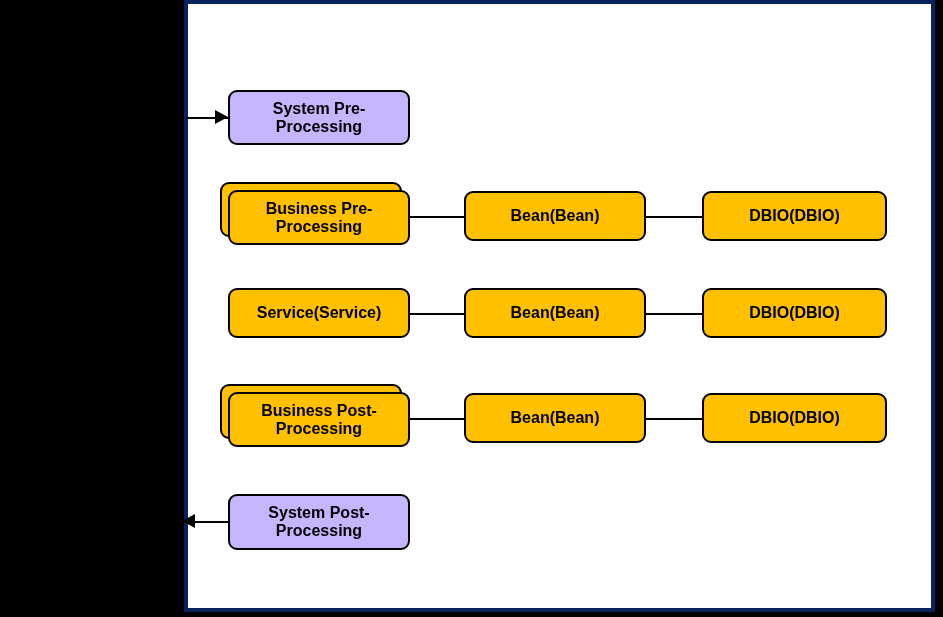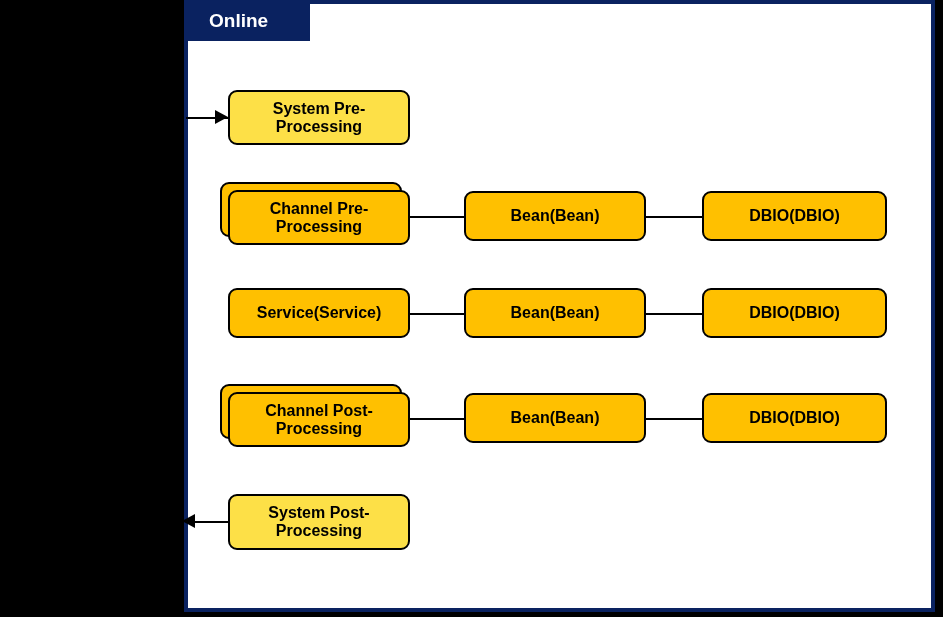--- a/index.html
+++ b/index.html
@@ -83,21 +83,21 @@
     align-items: center;
     justify-content: center;
     text-align: center;
     font-weight: bold;
     color: #000000;
     font-size: 16px;
     line-height: 1.1;
     z-index: 3;
     font-family: "Liberation Sans", sans-serif;
   }
-  .node.gray  { background: #fde047; }
+  .node.gray  { background: #c4b5fd; }
   .node.amber { background: #ffc000; }
 
   .node-label { padding: 0 6px; white-space: pre-line; }
 
   
   .stack-plate {
     position: absolute;
     box-sizing: border-box;
     border: 2px solid #000000;
     border-radius: 9px;
@@ -128,35 +128,32 @@
     border-right: 13px solid #000000;
   }
 </style>
 </head>
 <body>
 
 <div id="canvas">
 
 
   <div class="online-panel"></div>
-  <div class="online-tab">
-    <span class="online-tab-label">Online</span>
-  </div>
 
   <div class="hline" style="left:186px; top:117px; width:42px;"></div>
   <div class="arrow-head right" style="left:215px; top:110px;"></div>
 
   <div class="node gray" style="left:228px; top:90px; width:182px; height:55px;">
     <span class="node-label">System Pre-
 Processing</span>
   </div>
 
   <div class="stack-plate" style="left:220px; top:182px; width:182px; height:55px;"></div>
   <div class="node amber" style="left:228px; top:190px; width:182px; height:55px;">
-    <span class="node-label">Channel Pre-
+    <span class="node-label">Business Pre-
 Processing</span>
   </div>
 
   <div class="hline" style="left:410px; top:216px; width:56px;"></div>
 
   <div class="node amber" style="left:464px; top:191px; width:182px; height:50px;">
     <span class="node-label">Bean(Bean)</span>
   </div>
 
   <div class="hline" style="left:646px; top:216px; width:58px;"></div>
@@ -176,21 +173,21 @@
   </div>
 
   <div class="hline" style="left:646px; top:313px; width:58px;"></div>
 
   <div class="node amber" style="left:702px; top:288px; width:185px; height:50px;">
     <span class="node-label">DBIO(DBIO)</span>
   </div>
 
   <div class="stack-plate" style="left:220px; top:384px; width:182px; height:55px;"></div>
   <div class="node amber" style="left:228px; top:392px; width:182px; height:55px;">
-    <span class="node-label">Channel Post-
+    <span class="node-label">Business Post-
 Processing</span>
   </div>
 
   <div class="hline" style="left:410px; top:418px; width:56px;"></div>
 
   <div class="node amber" style="left:464px; top:393px; width:182px; height:50px;">
     <span class="node-label">Bean(Bean)</span>
   </div>
 
   <div class="hline" style="left:646px; top:418px; width:58px;"></div>

